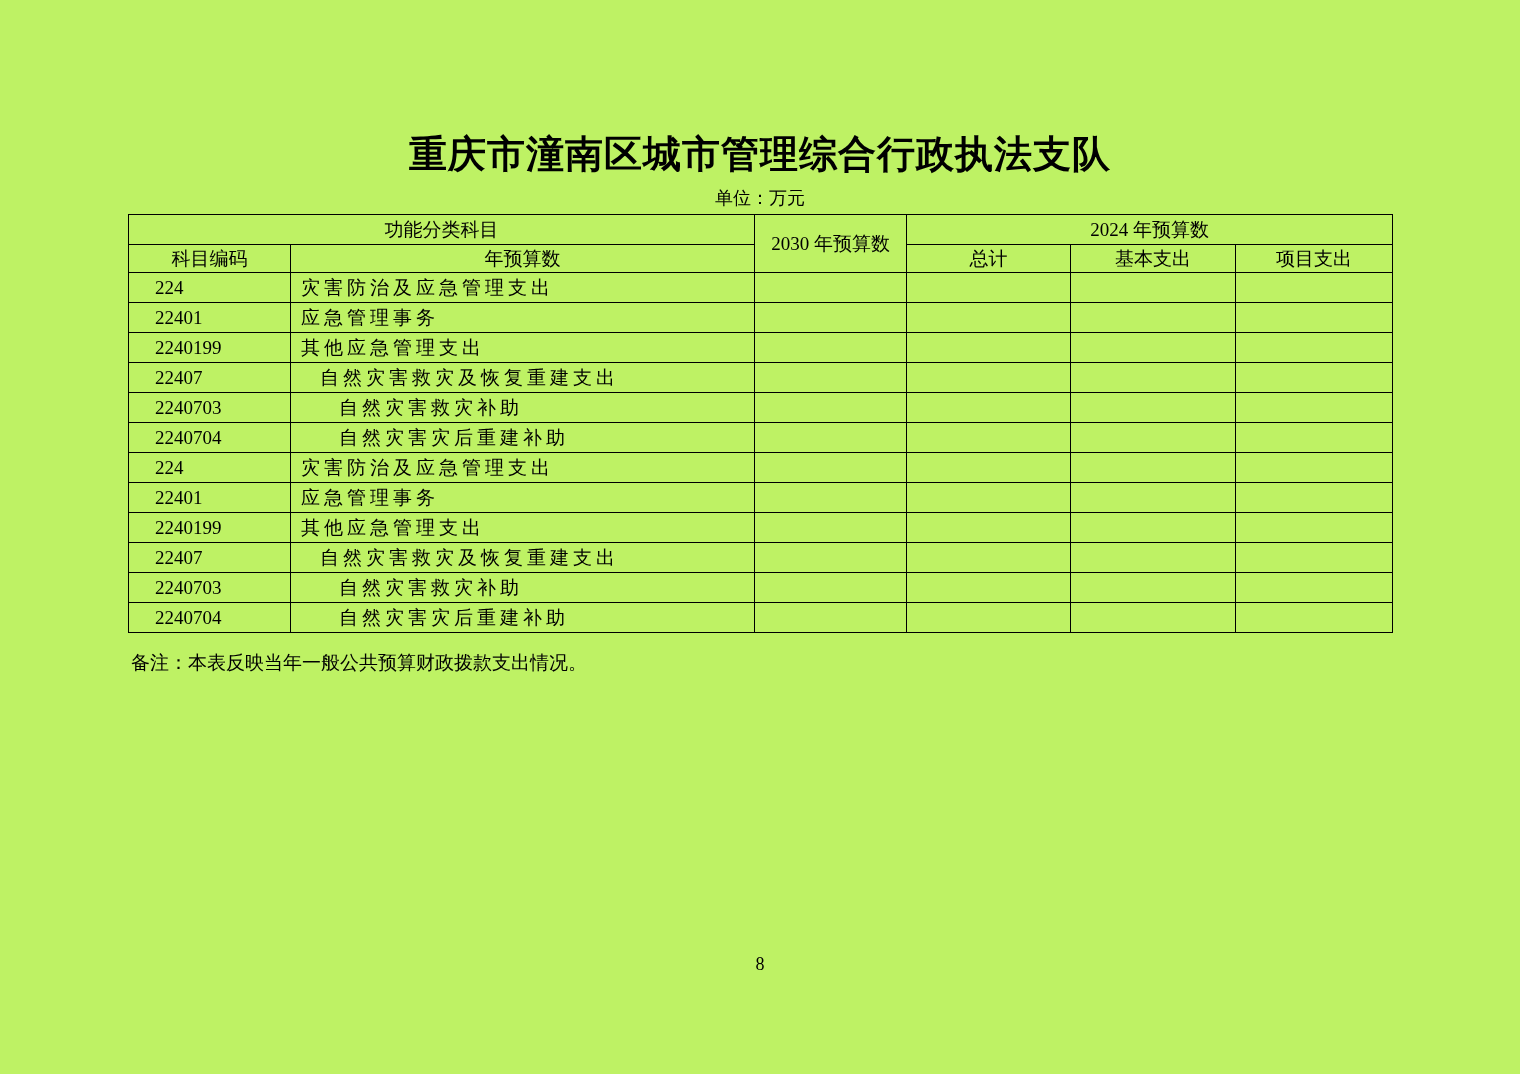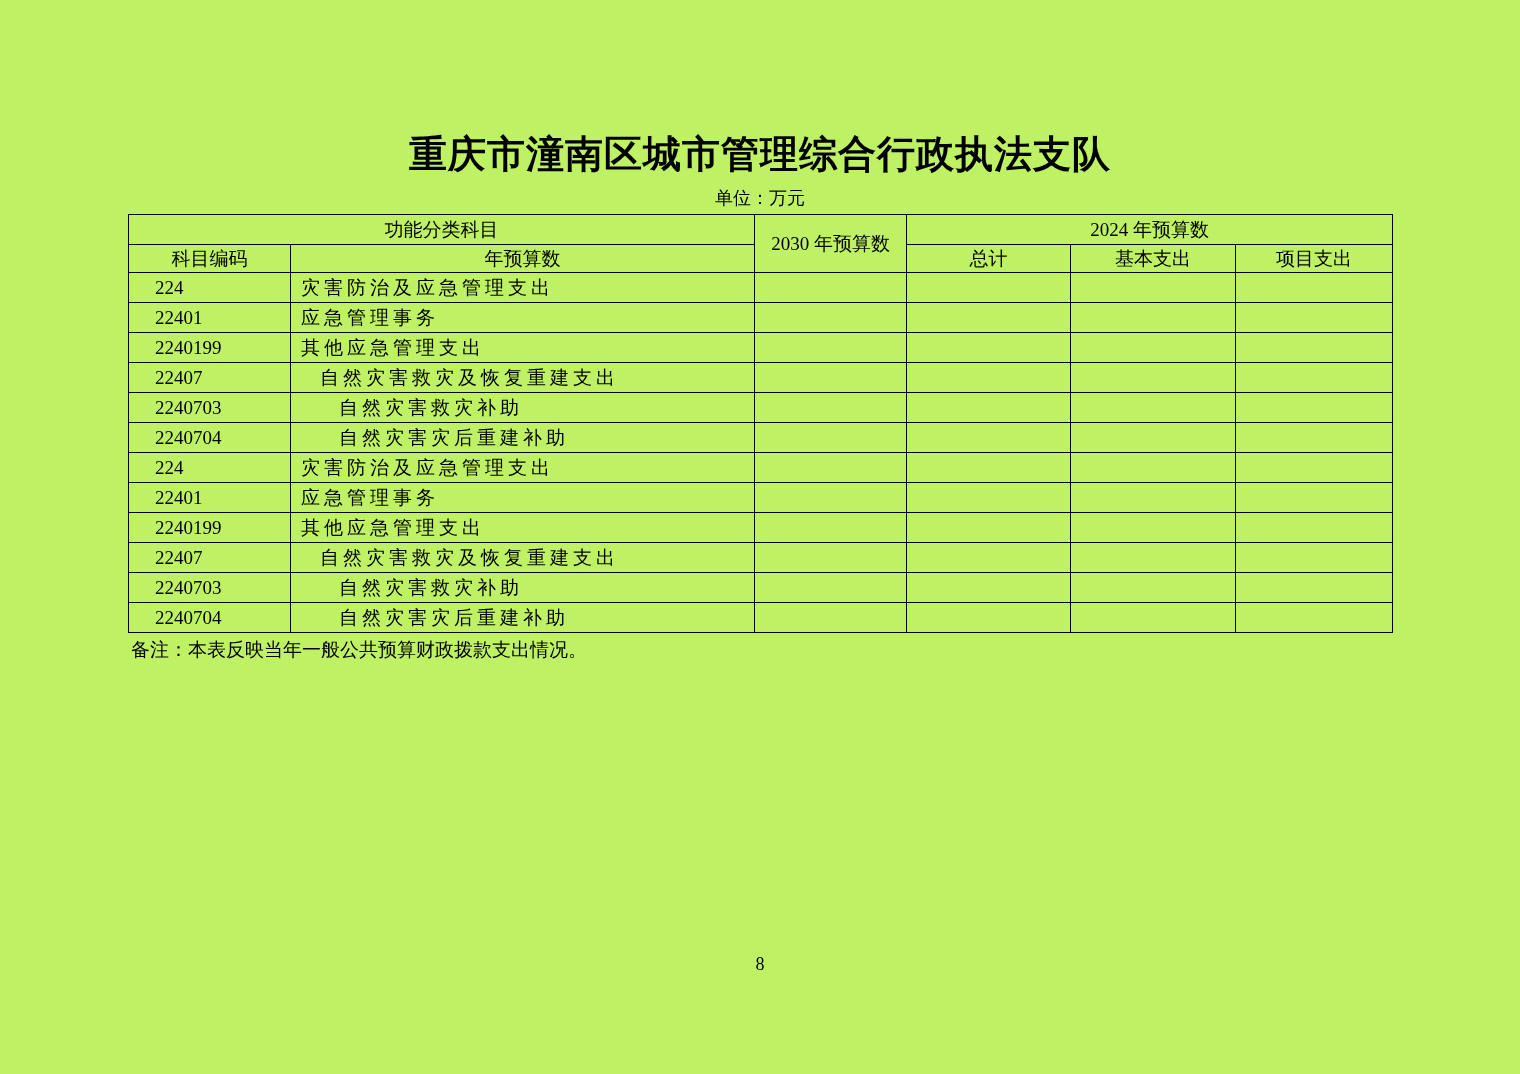--- a/index.html
+++ b/index.html
@@ -58,21 +58,21 @@
   .budget-table tbody tr { height: 30px; }
   .budget-table tbody td {
     font-size: 19px;
     vertical-align: middle;
   }
   td.code-cell { padding-left: 26px; }
   td.name-cell { letter-spacing: 4px; }
   .note-line {
     font-size: 19px;
     line-height: 24px;
-    margin-top: 5px;
+    margin-top: 18px;
     padding-left: 3px;
   }
   .page-number {
     position: absolute;
     top: 954px;
     left: 0;
     width: 100%;
     text-align: center;
     font-size: 18px;
   }

